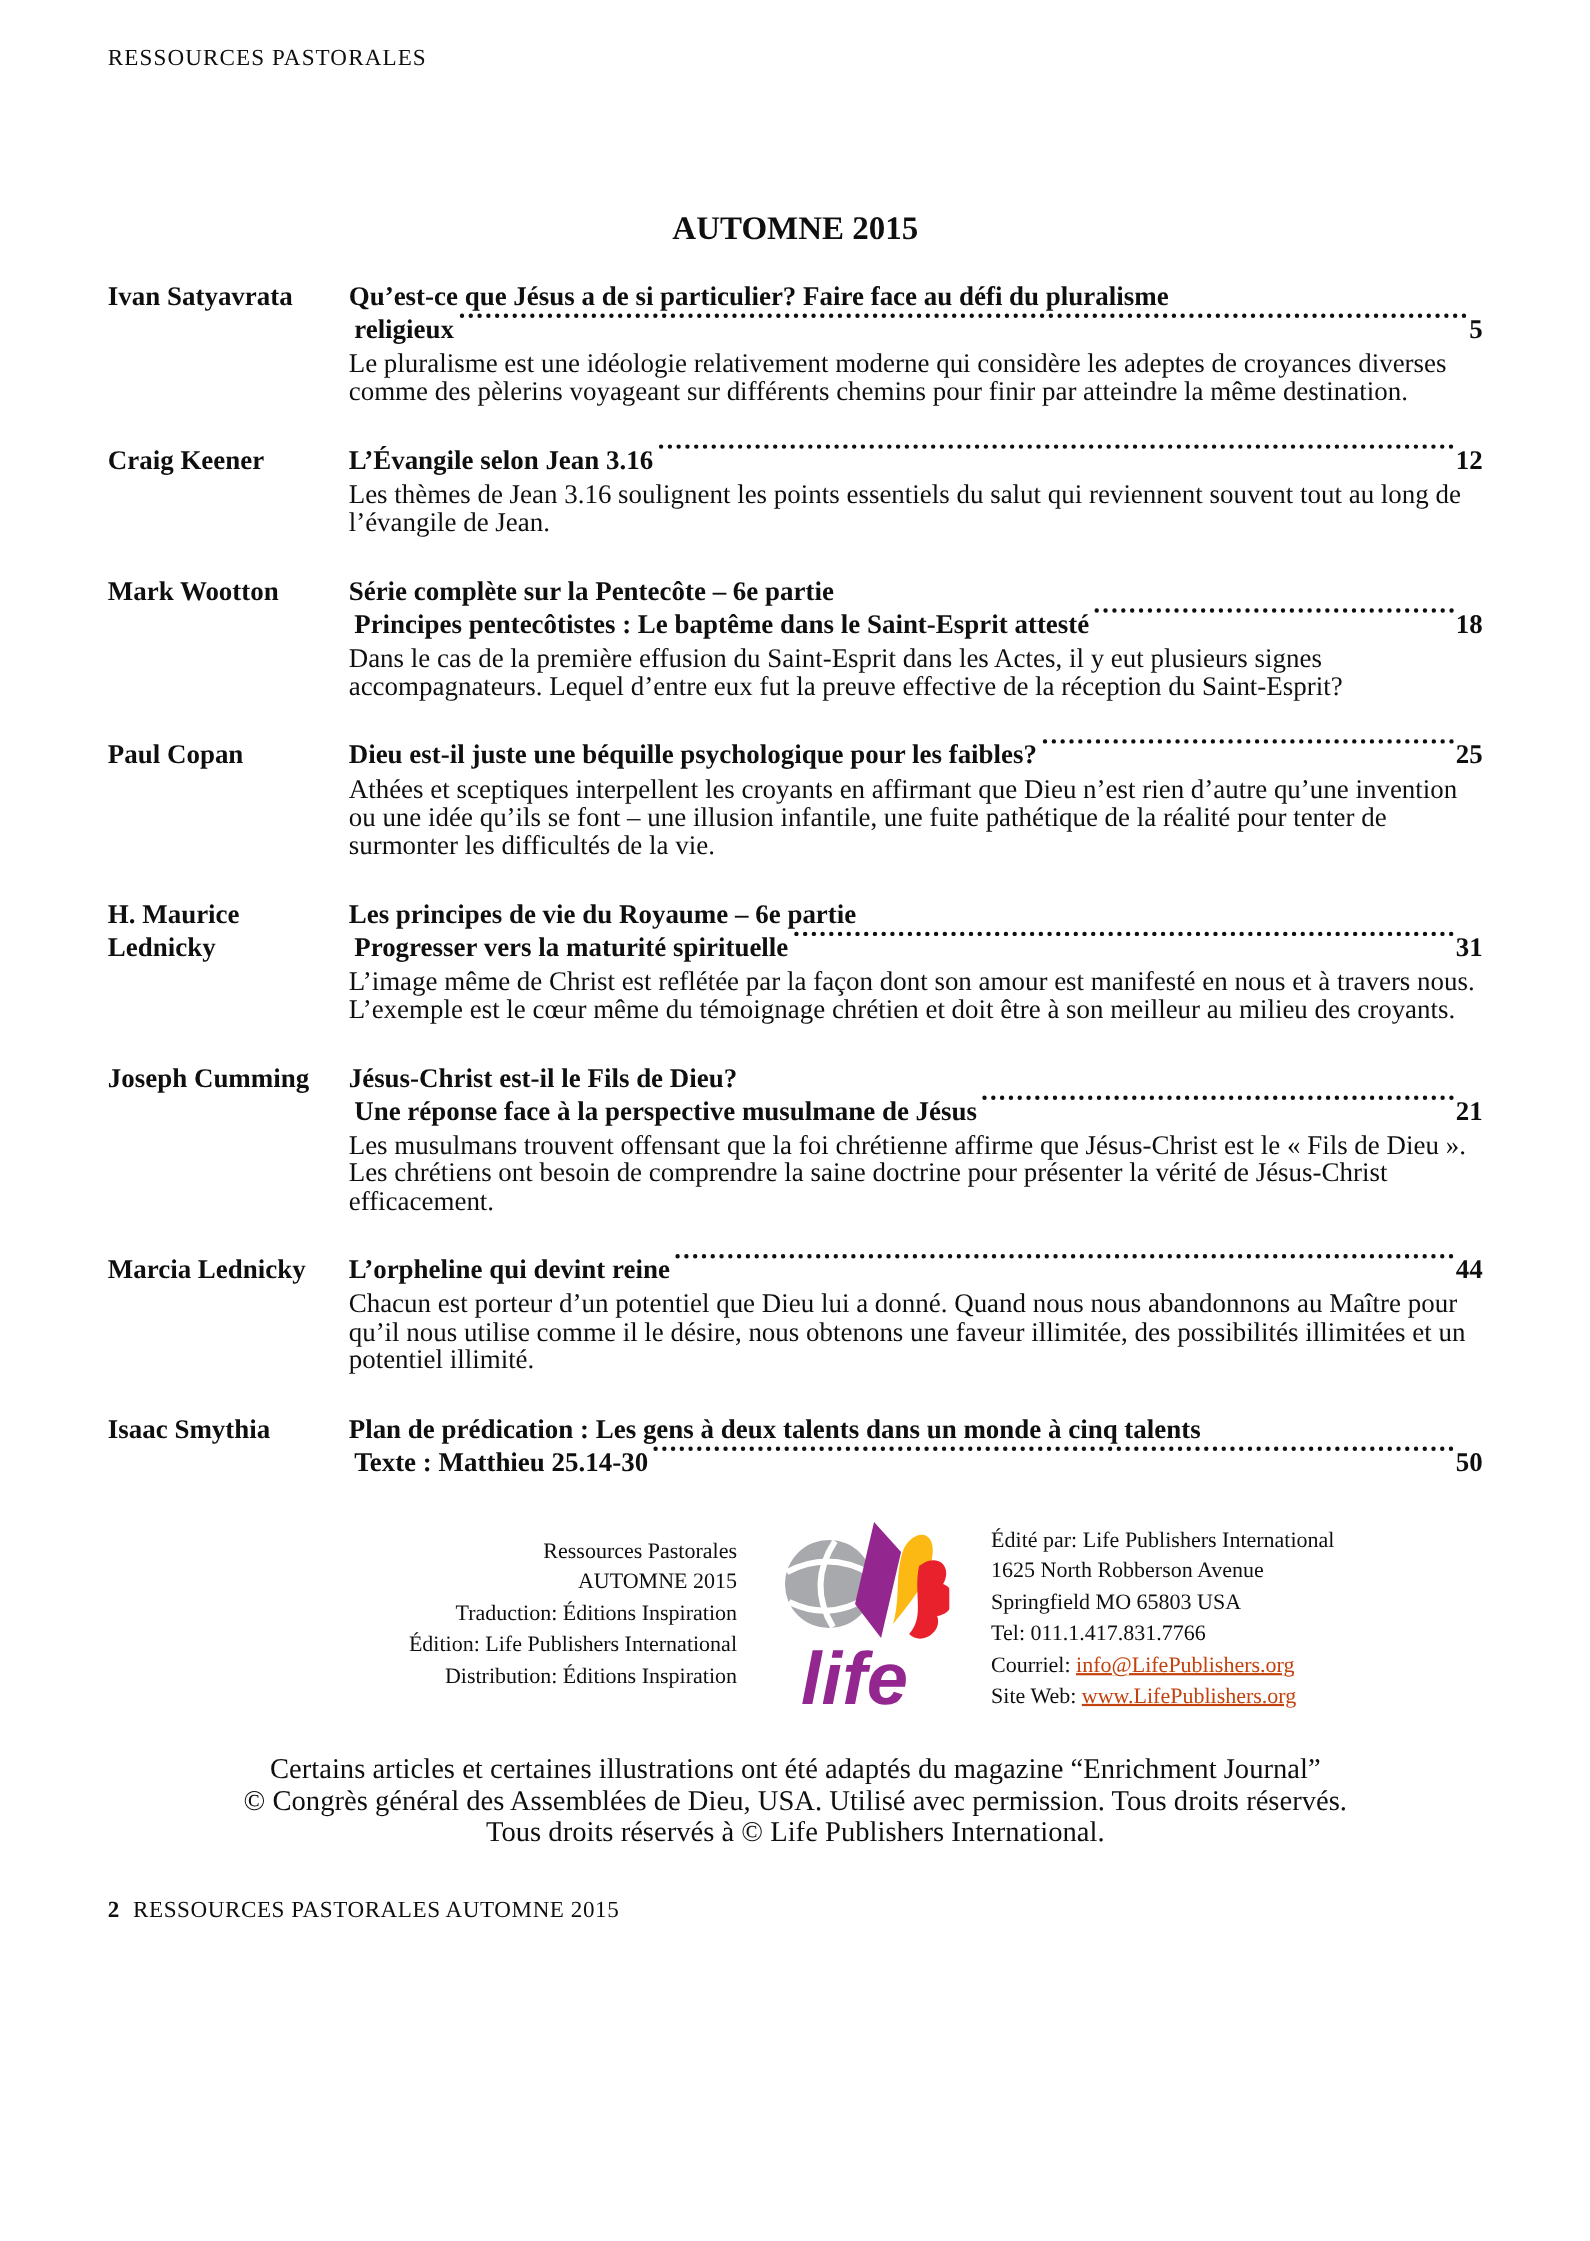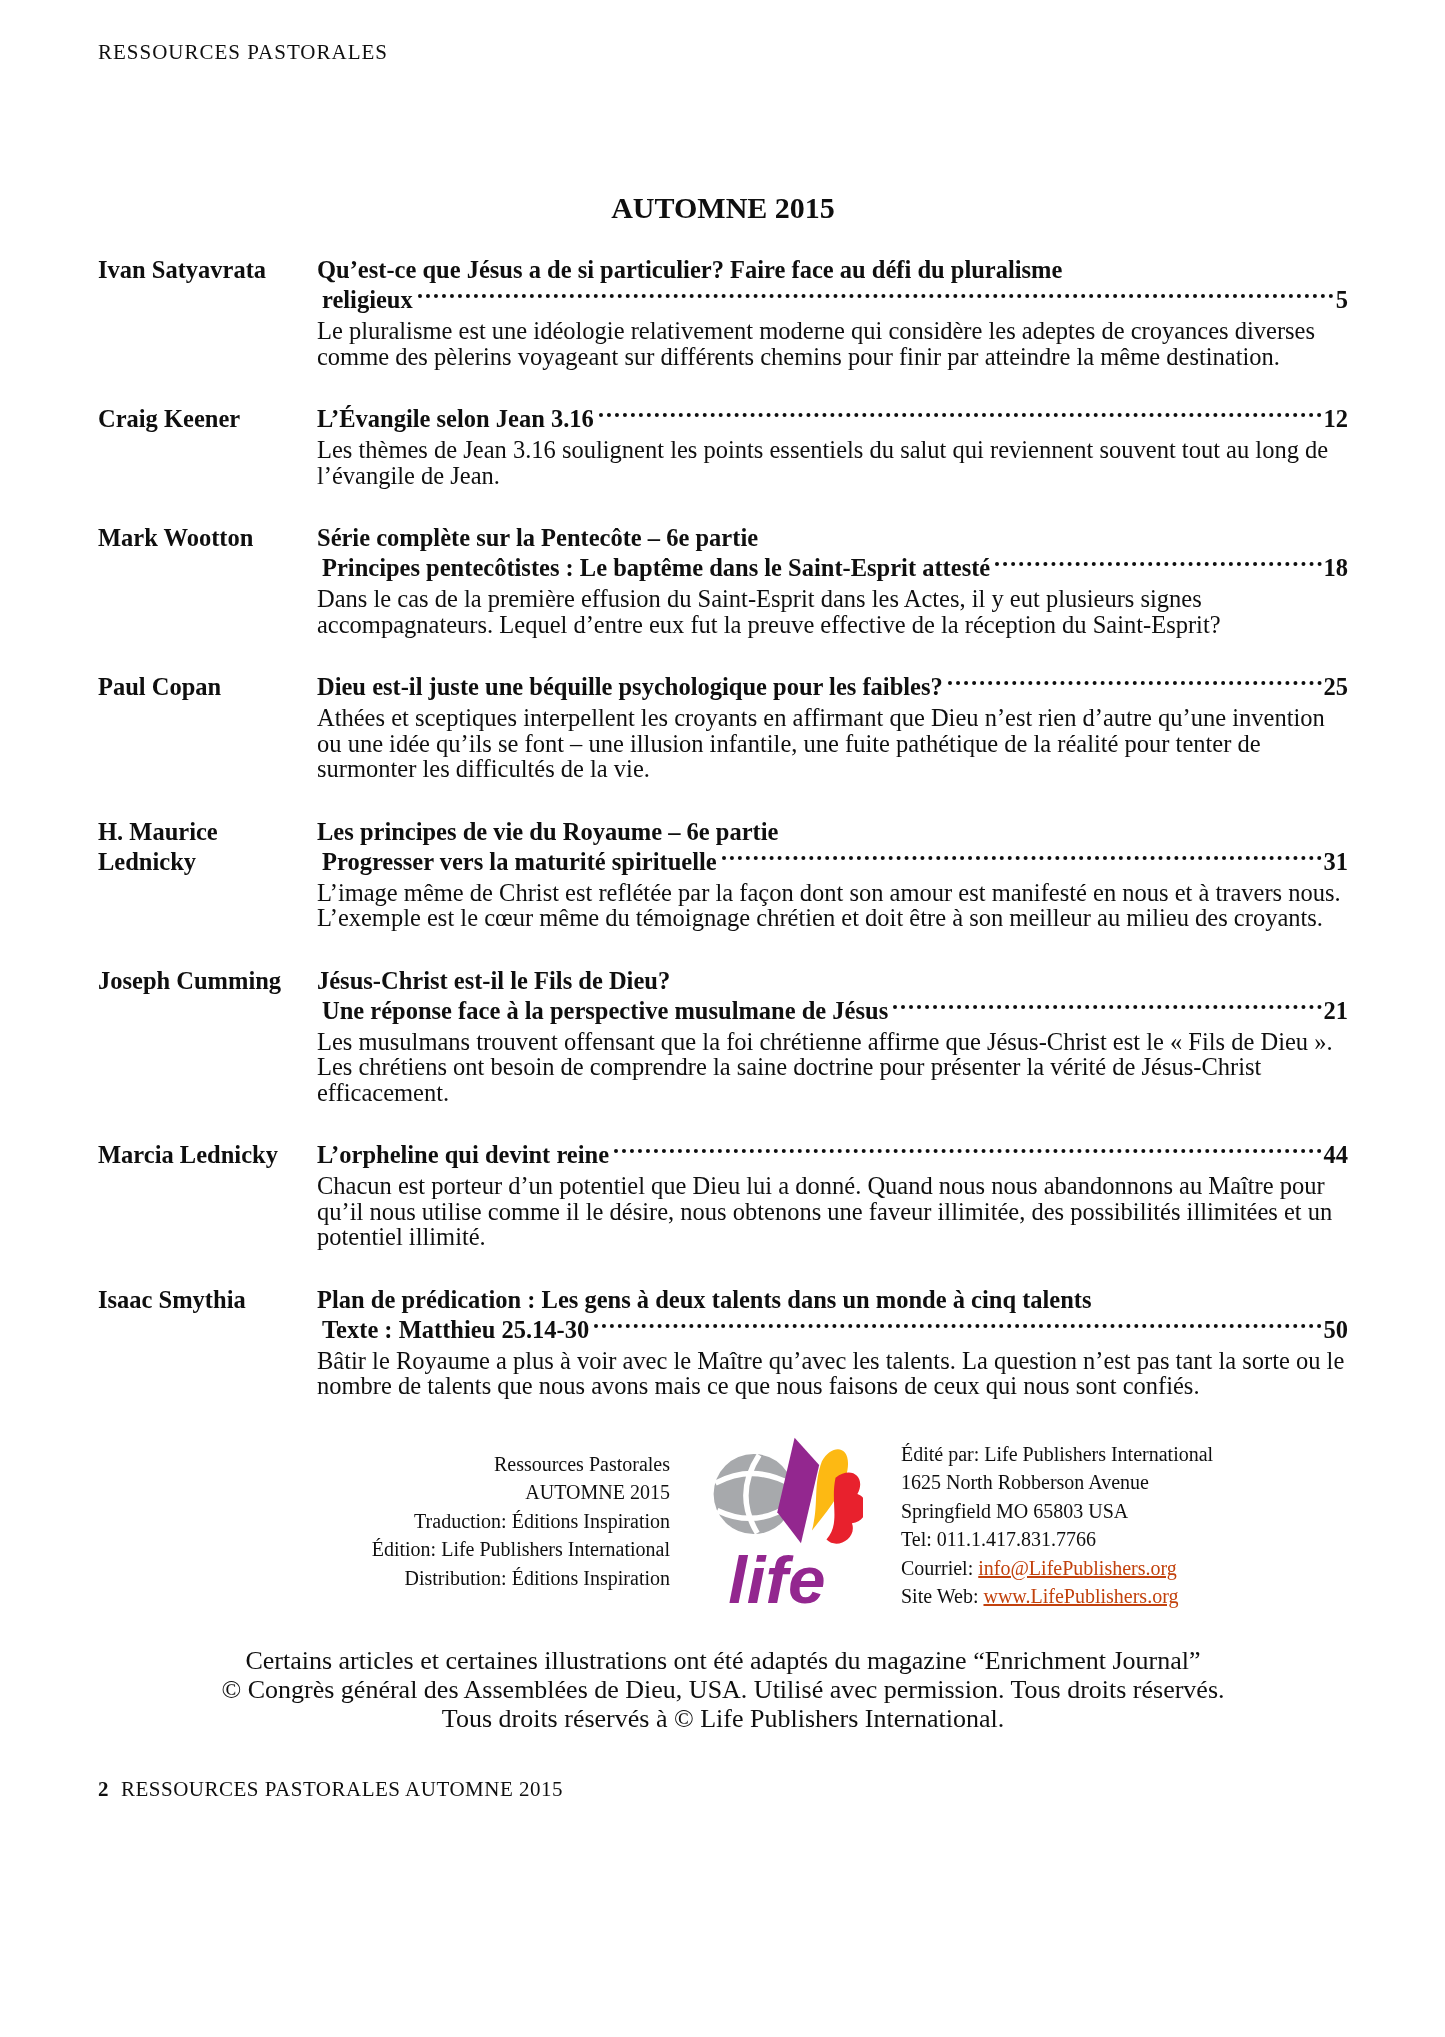--- a/index.html
+++ b/index.html
@@ -10,21 +10,21 @@
   }
   .page{padding:40px 97px 0 98px;}
   .masthead{font-size:21px;letter-spacing:1px;}
   .issue-title{text-align:center;font-size:30px;font-weight:bold;margin-top:126px;}
   .theme-line{text-align:center;font-size:29px;font-weight:bold;margin-top:13px;white-space:nowrap;}
   .toc{margin-top:30px;}
   .entry{display:grid;grid-template-columns:219px 1fr;margin-bottom:35px;}
   .author{font-weight:bold;font-size:24.5px;line-height:30px;}
   .title-line{font-weight:bold;font-size:24.5px;line-height:30px;white-space:nowrap;overflow:hidden;}
   .cont{padding-left:5px;}
-  .dotline{display:flex;align-items:center;}
+  .dotline{display:flex;align-items:flex-start;}
   .dotfill{flex:1 1 auto;min-width:24px;border-bottom:4px dotted #0f0f0f;margin:0 2px 8px 5px;}
   .pagenum{font-weight:bold;font-size:24.5px;line-height:30px;}
   .desc{font-size:24.5px;line-height:25.5px;margin-top:3px;}
   .pub{display:flex;justify-content:center;align-items:flex-start;margin-top:10px;gap:38px;}
   .pub-left{width:470px;text-align:right;font-size:20px;line-height:28.5px;padding-top:16px;}
   .pub-logo{width:155px;flex:0 0 auto;font-style:italic;}
   .pub-right{width:345px;font-size:20px;line-height:28.5px;padding-top:6px;}
   .pub-right a{color:#c2410c;}
   .credits{text-align:center;font-size:26px;line-height:29px;margin-top:26px;}
   .pagefoot{margin-top:44px;font-size:21px;letter-spacing:0.5px;}
@@ -133,21 +133,20 @@
 
     <div class="entry">
       <div class="author">Isaac Smythia</div>
       <div class="body">
         <div class="title-line">Plan de prédication : Les gens à deux talents dans un monde à cinq talents</div>
         <div class="dotline">
           <span class="title-line cont">Texte : Matthieu 25.14-30 </span>
           <span class="dotfill"></span>
           <span class="pagenum">50</span>
         </div>
-        <div class="desc">Bâtir le Royaume a plus à voir avec le Maître qu’avec les talents. La question n’est pas tant la sorte ou le nombre de talents que nous avons mais ce que nous faisons de ceux qui nous sont confiés.</div>
       </div>
     </div>
 
   </div>
 
   <div class="pub">
     <div class="pub-left">
       <div>Ressources Pastorales</div>
       <div>AUTOMNE 2015</div>
       <div>Traduction: Éditions Inspiration</div>

